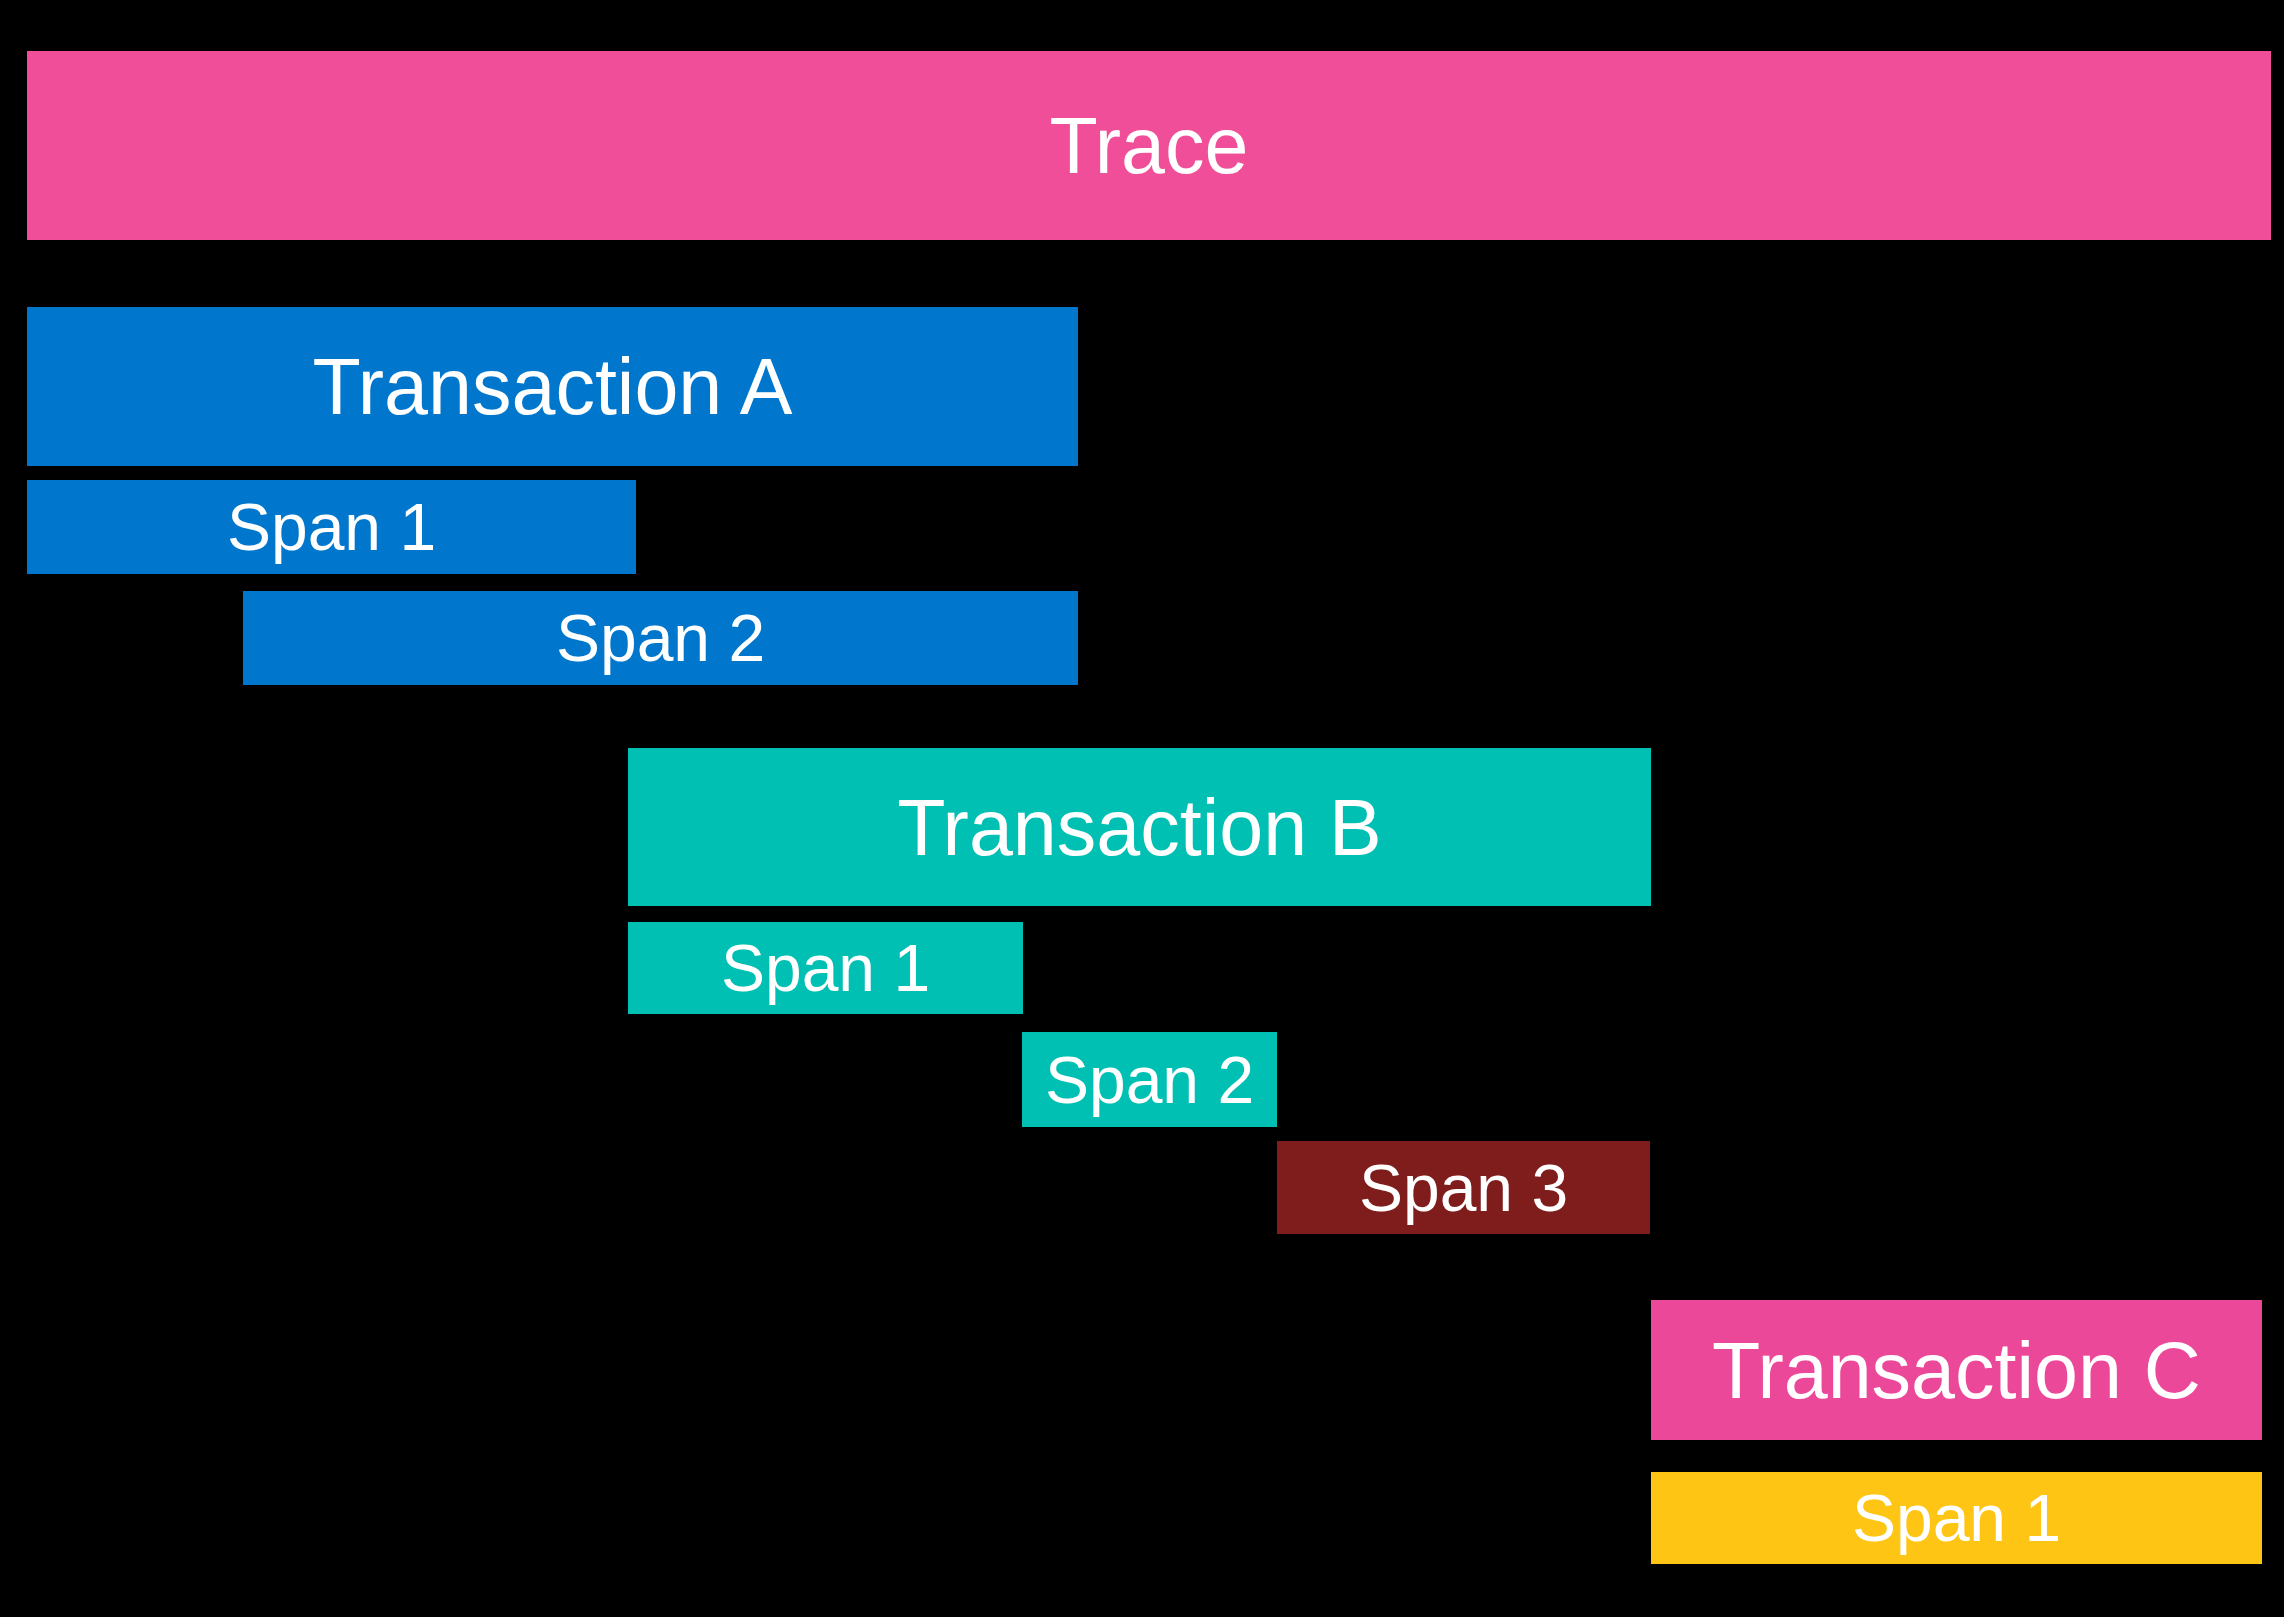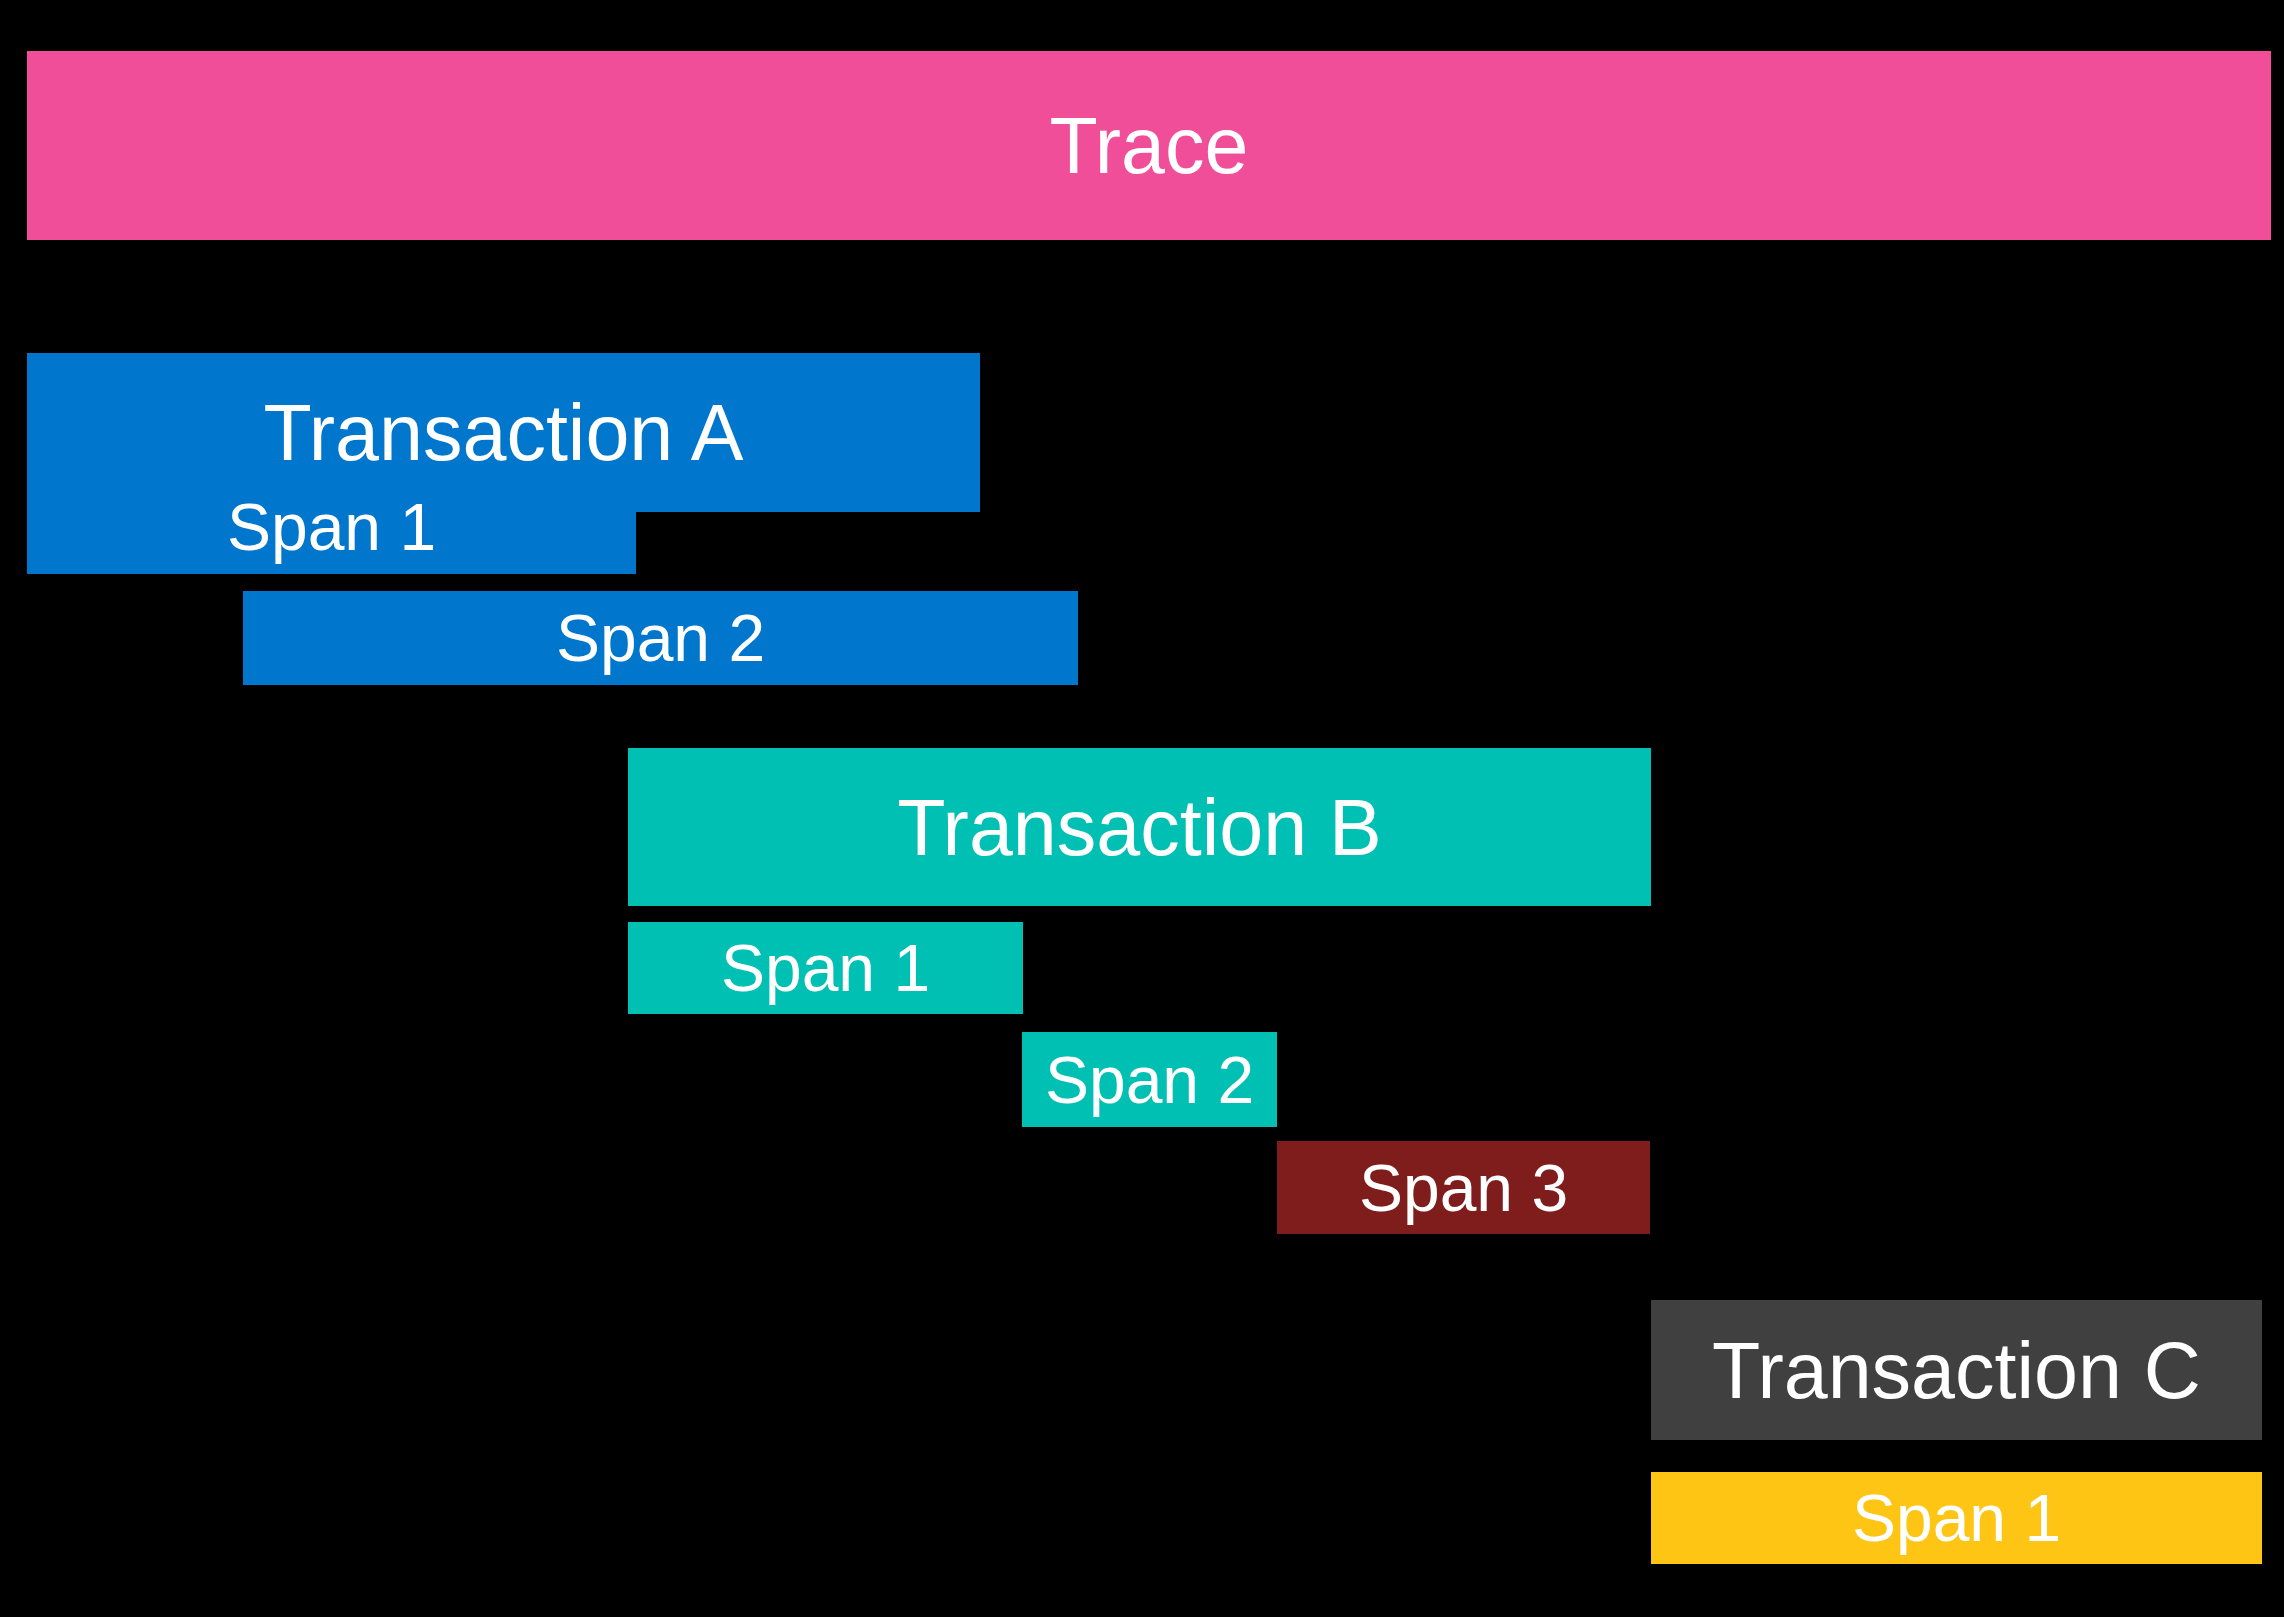--- a/index.html
+++ b/index.html
@@ -32,21 +32,21 @@
 </style>
 </head>
 <body>
 
 <div class="canvas" style="background: rgb(0, 0, 0);">
 
   <div class="bar" style="left: 27px; top: 51px; width: 2244px; height: 189px; background: rgb(240, 78, 152); font-size: 79px;">
     <span class="bar-label">Trace</span>
   </div>
 
-  <div class="bar" style="left: 27px; top: 307px; width: 953px; height: 159px; background: rgb(0, 119, 204); font-size: 79px; margin-top: 46px;">
+  <div class="bar" style="left: 27px; top: 307px; width: 1051px; height: 159px; background: rgb(0, 119, 204); font-size: 79px;">
     <span class="bar-label">Transaction A</span>
   </div>
 
   <div class="bar" style="left: 27px; top: 480px; width: 609px; height: 94px; background: rgb(0, 119, 204); font-size: 66px;">
     <span class="bar-label">Span 1</span>
   </div>
 
   <div class="bar" style="left: 243px; top: 591px; width: 835px; height: 94px; background: rgb(0, 119, 204); font-size: 66px;">
     <span class="bar-label">Span 2</span>
   </div>
@@ -60,21 +60,21 @@
   </div>
 
   <div class="bar" style="left: 1022px; top: 1032px; width: 255px; height: 95px; background: rgb(0, 191, 179); font-size: 66px;">
     <span class="bar-label">Span 2</span>
   </div>
 
   <div class="bar" style="left: 1277px; top: 1141px; width: 373px; height: 93px; background: #7f1d1d; font-size: 66px;">
     <span class="bar-label">Span 3</span>
   </div>
 
-  <div class="bar" style="left: 1651px; top: 1300px; width: 611px; height: 140px; background: #404040; font-size: 79px;">
+  <div class="bar" style="left: 1651px; top: 1300px; width: 611px; height: 140px; background: #ec4899; font-size: 79px;">
     <span class="bar-label">Transaction C</span>
   </div>
 
   <div class="bar" style="left: 1651px; top: 1472px; width: 611px; height: 92px; background: rgb(254, 197, 20); font-size: 66px;">
     <span class="bar-label">Span 1</span>
   </div>
 
 </div>
 
 

